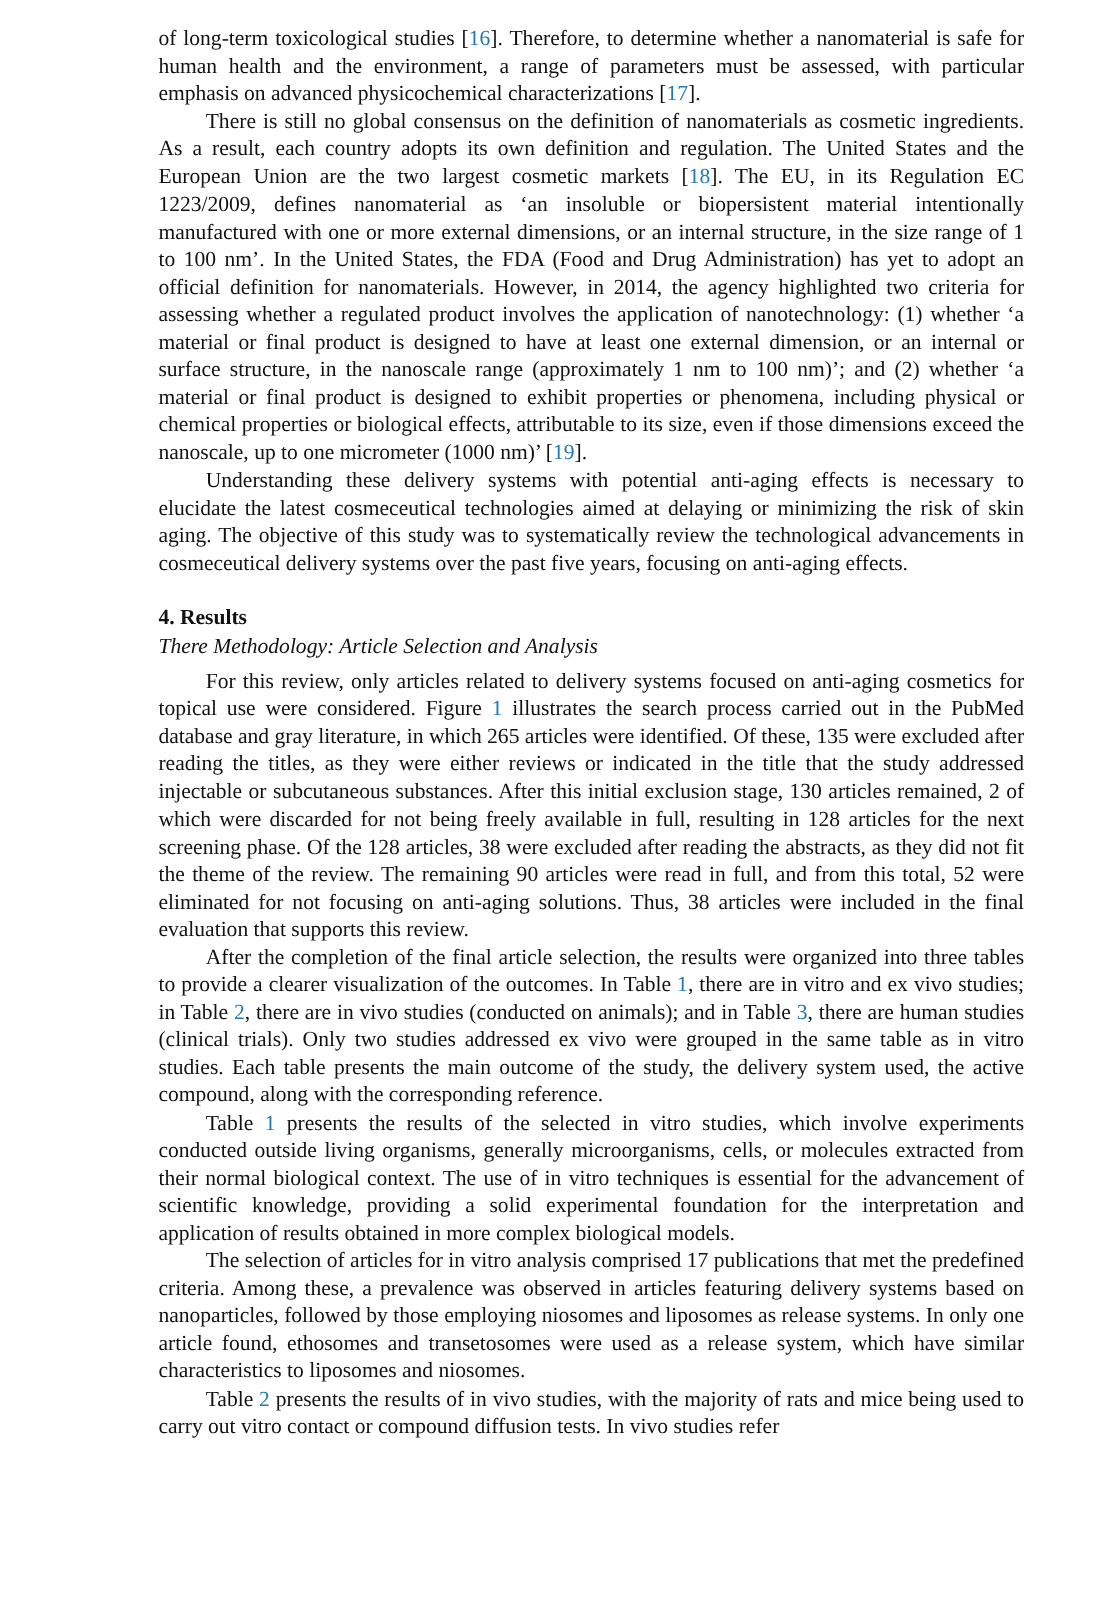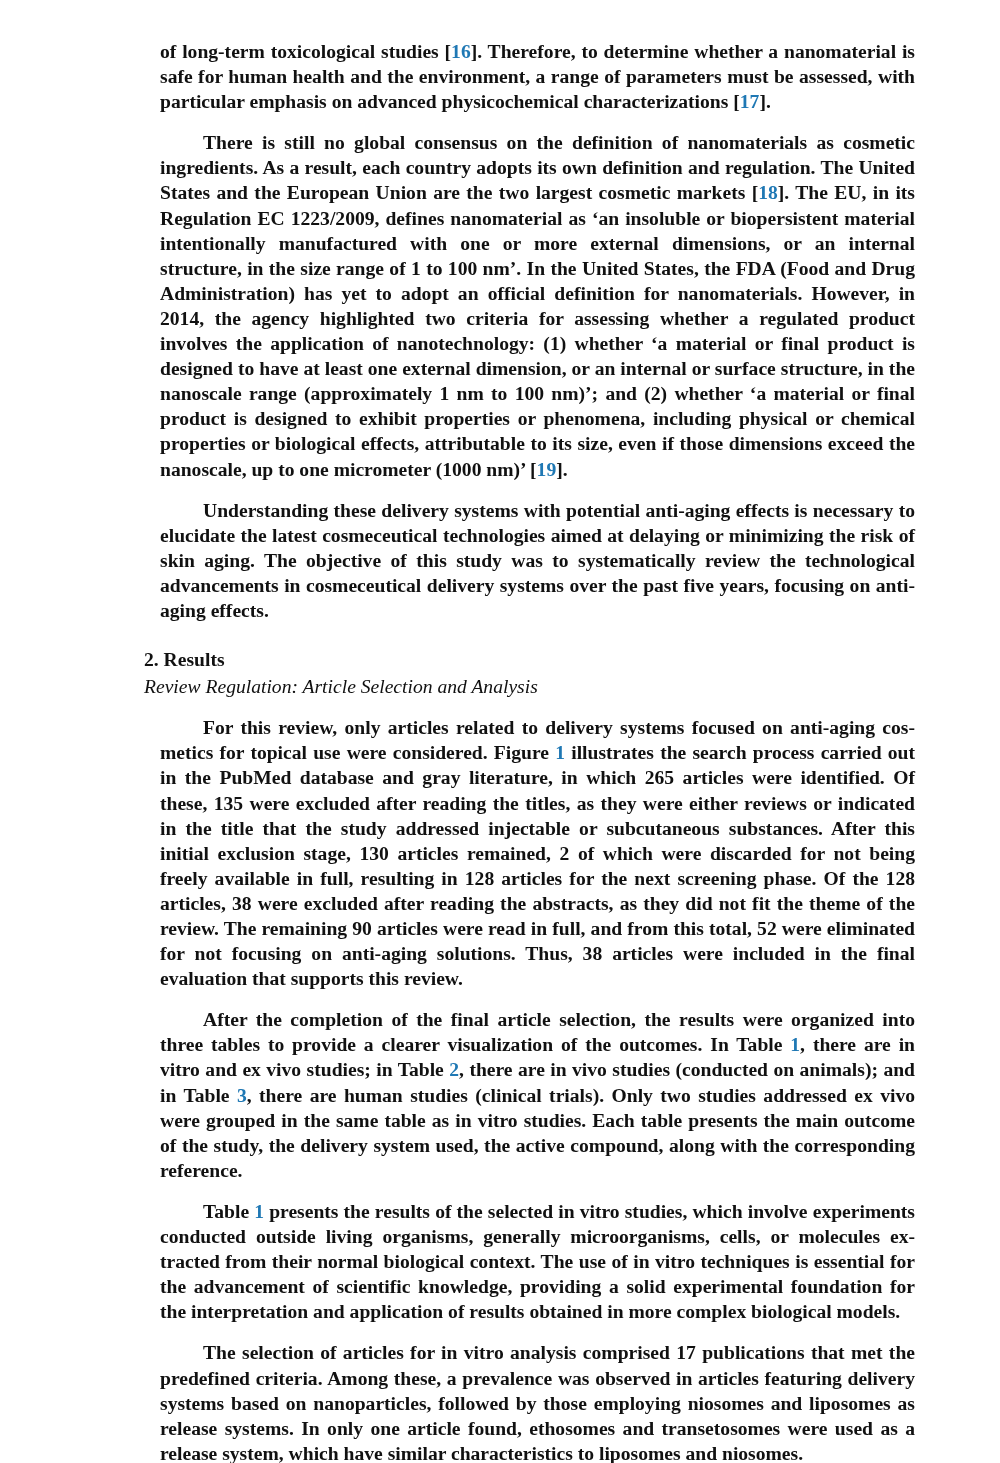--- a/index.html
+++ b/index.html
@@ -2,41 +2,41 @@
 <html><head>
 <meta charset="utf-8">
 <style>
   html, body { margin: 0; padding: 0; background: #ffffff; }
   body { width: 1000px; height: 1463px; position: relative; overflow: hidden; }
   .page {
     position: absolute; left: 144px; top: 23px; width: 787px;
     font-family: "Liberation Serif", "DejaVu Serif", serif;
     font-size: 19.6px; line-height: 25.1px; color: #111111;
   }
-  .page p { margin: 16px; text-align: justify; hyphens: manual; font-weight: bold; }
+  .page p { margin: 0; text-align: justify; hyphens: manual; }
   .page p.indent { text-indent: 43px; }
   .ref { color: #1f78b4; }
   .section-heading {
     font-weight: bold; margin-top: 24px; margin-bottom: 2px; font-size: 19.6px;
   }
   .subsection-heading {
     font-style: italic; margin-bottom: 6px;
   }
 </style>
 </head>
 <body>
 
 <div class="page">
   <div id="intro">
       <p><span>of long-term toxicological studies [</span><span class="ref" style="color: rgb(31, 120, 180);">16</span><span>]. Therefore, to determine whether a nanomaterial is safe for human health and the environment, a range of parameters must be assessed, with particular emphasis on advanced physicochemical characterizations [</span><span class="ref" style="color: rgb(31, 120, 180);">17</span><span>].</span></p>
       <p class="indent"><span>There is still no global consensus on the definition of nanomaterials as cosmetic ingredients.  As a result, each country adopts its own definition and regulation.  The United States and the European Union are the two largest cosmetic markets [</span><span class="ref" style="color: rgb(31, 120, 180);">18</span><span>].  The EU, in its Regulation EC 1223/2009, defines nanomaterial as ‘an insoluble or biopersistent material intentionally manufactured with one or more external dimensions, or an internal structure, in the size range of 1 to 100 nm’. In the United States, the FDA (Food and Drug Administration) has yet to adopt an official definition for nanomaterials. However, in 2014, the agency highlighted two criteria for assessing whether a regulated product involves the application of nanotechnology: (1) whether ‘a material or final product is designed to have at least one external dimension, or an internal or surface structure, in the nanoscale range (approximately 1 nm to 100 nm)’; and (2) whether ‘a material or final product is designed to exhibit properties or phenomena, including physical or chemical properties or biological effects, attributable to its size, even if those dimensions exceed the nanoscale, up to one micrometer (1000 nm)’ [</span><span class="ref" style="color: rgb(31, 120, 180);">19</span><span>].</span></p>
       <p class="indent"><span>Understanding these delivery systems with potential anti-aging effects is necessary to elucidate the latest cosmeceutical technologies aimed at delaying or minimizing the risk of skin aging. The objective of this study was to systematically review the technological advancements in cosmeceutical delivery systems over the past five years, focusing on anti-aging effects.</span></p>
     </div>
-  <div class="section-heading">2. Results</div>
-  <div class="subsection-heading">Review Regulation: Article Selection and Analysis</div>
+  <div class="section-heading">4. Results</div>
+  <div class="subsection-heading">There Methodology: Article Selection and Analysis</div>
   <div id="results">
       <p class="indent"><span>For this review, only articles related to delivery systems focused on anti-aging cos­metics for topical use were considered. Figure </span><span class="ref" style="color: rgb(31, 120, 180);">1</span><span> illustrates the search process carried out in the PubMed database and gray literature, in which 265 articles were identified.  Of these, 135 were excluded after reading the titles, as they were either reviews or indicated in the title that the study addressed injectable or subcutaneous substances.  After this initial exclusion stage, 130 articles remained, 2 of which were discarded for not being freely available in full, resulting in 128 articles for the next screening phase.  Of the 128 articles, 38 were excluded after reading the abstracts, as they did not fit the theme of the review. The remaining 90 articles were read in full, and from this total, 52 were eliminated for not focusing on anti-aging solutions.  Thus, 38 articles were included in the final evaluation that supports this review.</span></p>
       <p class="indent"><span>After the completion of the final article selection, the results were organized into three tables to provide a clearer visualization of the outcomes. In Table </span><span class="ref" style="color: rgb(31, 120, 180);">1</span><span>, there are in vitro and ex vivo studies; in Table </span><span class="ref" style="color: rgb(31, 120, 180);">2</span><span>, there are in vivo studies (conducted on animals); and in Table </span><span class="ref" style="color: rgb(31, 120, 180);">3</span><span>, there are human studies (clinical trials). Only two studies addressed ex vivo were grouped in the same table as in vitro studies. Each table presents the main outcome of the study, the delivery system used, the active compound, along with the corresponding reference.</span></p>
       <p class="indent"><span>Table </span><span class="ref" style="color: rgb(31, 120, 180);">1</span><span> presents the results of the selected in vitro studies, which involve experiments conducted outside living organisms, generally microorganisms, cells, or molecules ex­tracted from their normal biological context. The use of in vitro techniques is essential for the advancement of scientific knowledge, providing a solid experimental foundation for the interpretation and application of results obtained in more complex biological models.</span></p>
       <p class="indent"><span>The selection of articles for in vitro analysis comprised 17 publications that met the predefined criteria. Among these, a prevalence was observed in articles featuring delivery systems based on nanoparticles, followed by those employing niosomes and liposomes as release systems. In only one article found, ethosomes and transetosomes were used as a release system, which have similar characteristics to liposomes and niosomes.</span></p>
       <p class="indent"><span>Table </span><span class="ref" style="color: rgb(31, 120, 180);">2</span><span> presents the results of in vivo studies, with the majority of rats and mice being used to carry out vitro contact or compound diffusion tests.  In vivo studies refer</span></p>
     </div>
 </div>
 
 </body></html>

